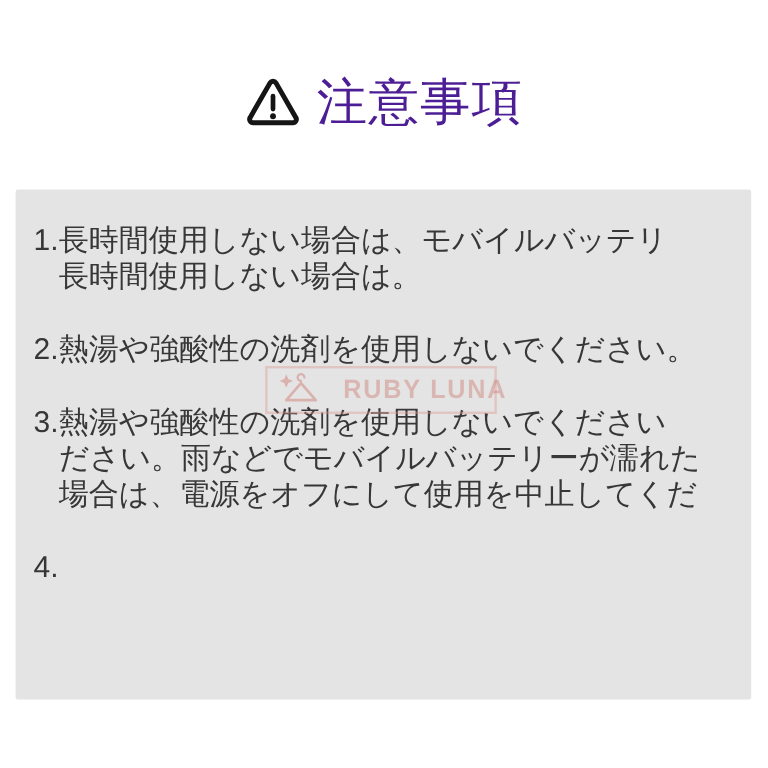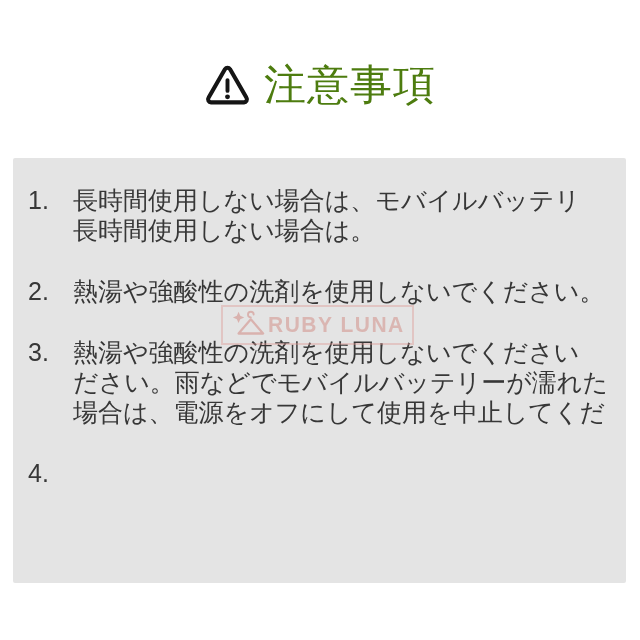--- a/index.html
+++ b/index.html
@@ -28,21 +28,21 @@
   }
   .warn-icon {
     width: 47px;
     height: 47px;
     flex: 0 0 auto;
   }
   .page-title {
     font-size: 42px;
     line-height: 50px;
     font-weight: 500;
-    color: #4d7c0f;
+    color: #4c1d95;
     letter-spacing: 1px;
     white-space: nowrap;
   }
   
   .notice-box {
     position: absolute;
     left: 13px;
     top: 158px;
     width: 613px;
     height: 425px;
@@ -66,35 +66,34 @@
     line-height: 30px;
     color: #373737;
   }
   .notice-lines { flex: 1 1 auto; }
   .notice-line {
     font-size: 25px;
     line-height: 30px;
     color: #373737;
     letter-spacing: 0px;
     white-space: nowrap;
-    margin-left: 24px;
   }
   
   .watermark {
     position: absolute;
     left: 221px;
     top: 305px;
     width: 193px;
     height: 40px;
     box-sizing: border-box;
     border: 2px solid rgba(219, 151, 145, 0.40);
     display: flex;
     align-items: center;
     padding: 0 6px 0 8px;
-    gap: 3px;
+    gap: 21px;
     z-index: 1;
     pointer-events: none;
   }
   .watermark-logo {
     width: 34px;
     height: 30px;
     flex: 0 0 auto;
     opacity: 0.45;
   }
   .watermark-text {

